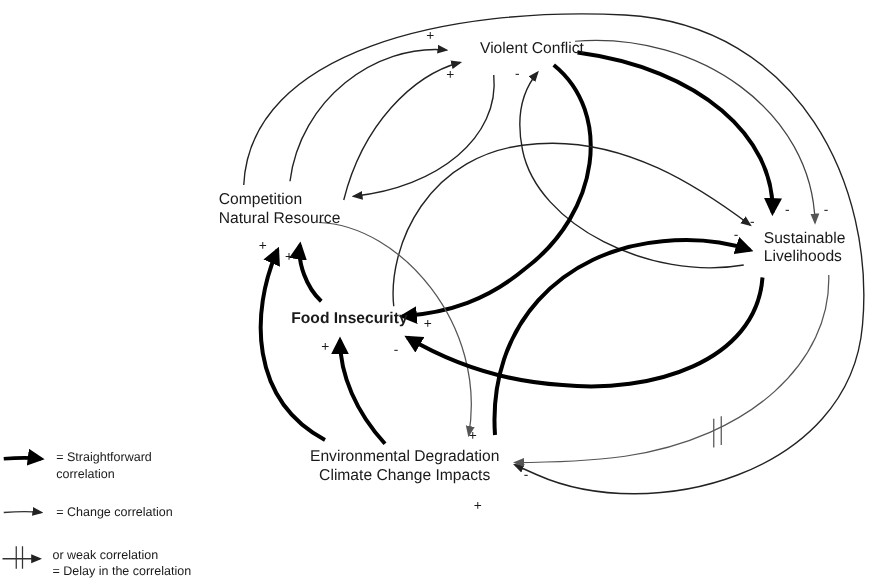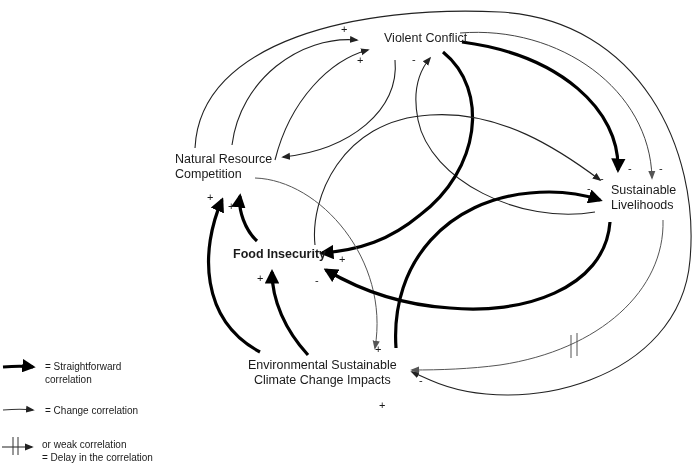--- a/index.html
+++ b/index.html
@@ -63,30 +63,30 @@
 
   <path d="M3,367 C15,366 25,366 33,367" fill="none" stroke="#000" stroke-width="3" marker-end="url(#ah-thick)"></path>
   <path d="M3,410 C15,409 25,409 33,410" fill="none" stroke="#333" stroke-width="1.1" marker-end="url(#ah-thin)"></path>
   <path d="M2,447 L32,447" fill="none" stroke="#333" stroke-width="1.1" marker-end="url(#ah-thin)"></path>
   <line x1="13" y1="437" x2="13" y2="455" stroke="#333" stroke-width="1"></line>
   <line x1="18" y1="437" x2="18" y2="455" stroke="#333" stroke-width="1"></line>
 </svg>
 
 <div class="node" style="left:372px; top:31px;margin-left:12px;">Violent Conflict</div>
 <div class="node" style="left:175px; top:152px;">
+  <div>Competition</div>
   <div>Natural Resource</div>
-  <div>Competition</div>
 </div>
 <div class="node" style="left:611px; top:183px;">
   <div>Sustainable</div>
   <div>Livelihoods</div>
 </div>
 <div class="node" style="left:233px; top:247px;font-weight:bold;">Food Insecurity</div>
 <div class="node center" style="left:248px; top:358px;">
-  <div>Environmental Sustainable</div>
+  <div>Environmental Degradation</div>
   <div>Climate Change Impacts</div>
 </div>
 
 <div class="sign" style="left:341px; top:24px;">+</div>
 <div class="sign" style="left:357px; top:55px;">+</div>
 <div class="sign" style="left:412px; top:54px;">-</div>
 <div class="sign" style="left:628px; top:163px;">-</div>
 <div class="sign" style="left:659px; top:163px;">-</div>
 <div class="sign" style="left:600px; top:173px;">-</div>
 <div class="sign" style="left:587px; top:183px;">-</div>

